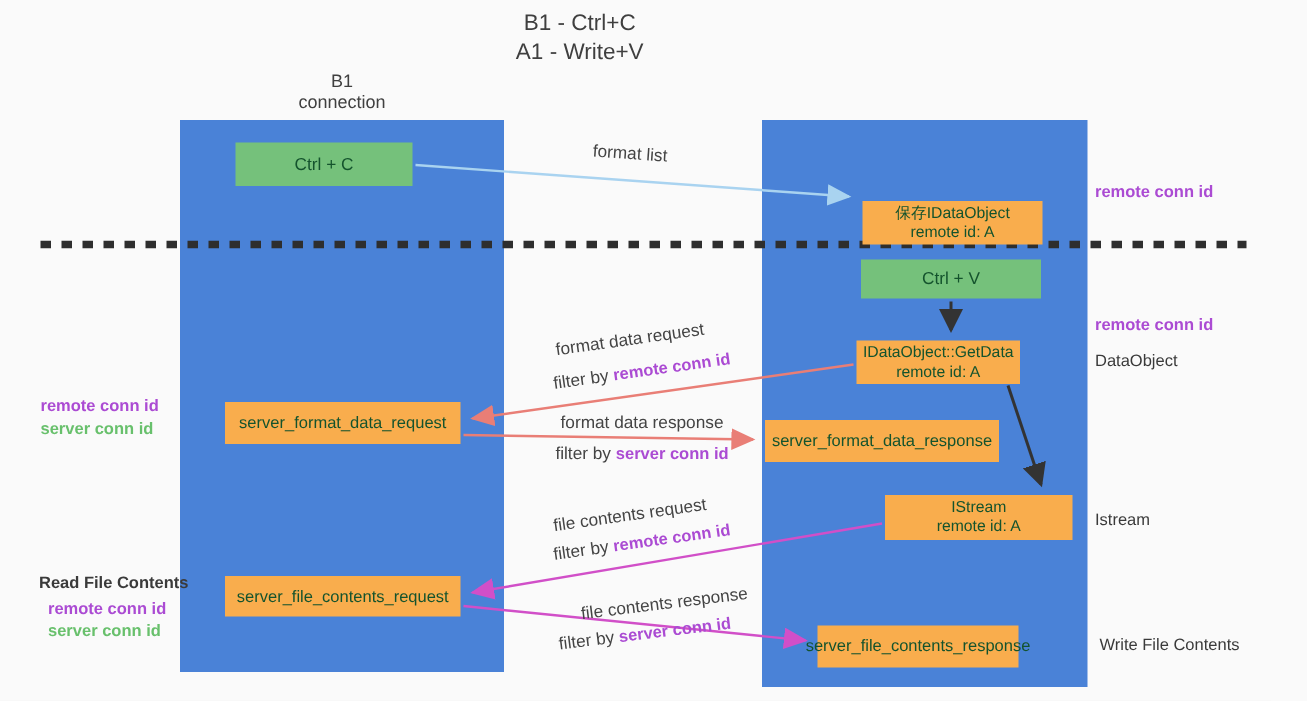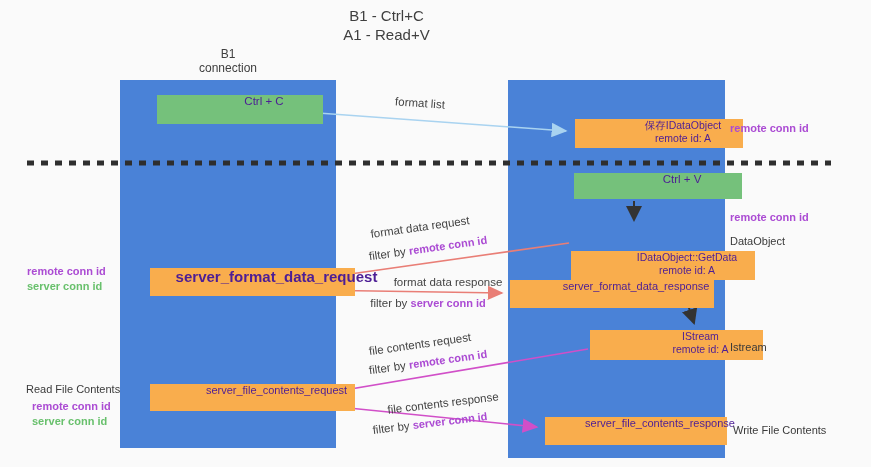--- a/index.html
+++ b/index.html
@@ -1,40 +1,40 @@
 <!DOCTYPE html>
 <html style="--lane: #4a82d7; --orange-box: #f9ad4d; --green-box: #75c17b; --purple-text: #ab4bd3; --green-text: #68c06c; --red-arrow: #e97e76; --magenta-arrow: #d14fc8; --blue-arrow: #a9d3f0; --black-arrow: #333333; --dash-line: #2e2e2e;"><head>
 <meta charset="utf-8">
 <style>
   html,body{margin:0;padding:0;}
   body{font-family:"Liberation Sans",sans-serif;background:#f2f2f2;}
   #stage{position:relative;width:871px;height:467px;background:#fafafa;overflow:hidden;}
   .lane{position:absolute;background:var(--lane);}
   .title-block{position:absolute;left:0;top:6px;width:773px;text-align:center;color:#3f3f3f;font-size:15px;line-height:19px;}
   .lane-header{position:absolute;text-align:center;color:#404040;font-size:12px;line-height:14px;}
-  .node{position:absolute;display:flex;flex-direction:column;align-items:center;justify-content:flex-start;color:#4c1d95;text-align:center;padding-left:48px;}
+  .node{position:absolute;display:flex;flex-direction:column;align-items:center;justify-content:center;color:#14532d;text-align:center;}
   .node.orange{background:var(--orange-box);}
   .node.green{background:var(--green-box);}
   .node .l1,.node .l2{font-size:10.5px;line-height:13px;white-space:nowrap;}
   .node .single{font-size:11.5px;white-space:nowrap;}
   .arrow-label{position:absolute;white-space:nowrap;color:#444;font-size:11.5px;transform-origin:center;}
   .side-label{position:absolute;white-space:nowrap;font-size:11px;color:#3a3a3a;}
   .conn-key{font-weight:bold;font-size:11px;}
   .purple{color:var(--purple-text);}
   .greentx{color:var(--green-text);font-weight:bold;font-size:11px;}
   svg.layer{position:absolute;left:0;top:0;pointer-events:none;}
 </style>
 </head>
 <body>
 
 <div id="stage">
 
   <div class="title-block">
     <div>B1 - Ctrl+C</div>
-    <div>A1 - Read+V</div>
+    <div>A1 - Write+V</div>
   </div>
 
   <div class="lane-header" style="left:160px;top:47px;width:136px;">
     <div>B1</div>
     <div>connection</div>
   </div>
   <div class="lane-header" style="left:548px;top:47px;width:136px;margin-top:44px;">
     <div>A1</div>
     <div>remote</div>
   </div>
@@ -64,36 +64,36 @@
     <line x1="569" y1="243" x2="315" y2="279" stroke="#e97e76" stroke-width="1.6" marker-end="url(#m-red)"></line>
     <line x1="309" y1="290" x2="502" y2="293" stroke="#e97e76" stroke-width="1.6" marker-end="url(#m-red)"></line>
     <line x1="588" y1="349" x2="315" y2="395" stroke="#d14fc8" stroke-width="1.6" marker-end="url(#m-mag)"></line>
     <line x1="309" y1="404" x2="537" y2="427" stroke="#d14fc8" stroke-width="1.6" marker-end="url(#m-mag)"></line>
   </svg>
 
   <div class="node green" style="left:157px;top:95px;width:118px;height:29px;">
     <span class="single">Ctrl + C</span>
   </div>
 
-  <div class="node orange" style="left:575px;top:119px;width:120px;height:29px;">
+  <div class="node orange" style="left:575px;top:134px;width:120px;height:29px;">
     <span class="l1">保存IDataObject</span>
     <span class="l2">remote id: A</span>
   </div>
 
   <div class="node green" style="left:574px;top:173px;width:120px;height:26px;">
     <span class="single">Ctrl + V</span>
   </div>
 
-  <div class="node orange" style="left:571px;top:227px;width:136px;height:29px;margin-top:24px;">
+  <div class="node orange" style="left:571px;top:227px;width:109px;height:29px;">
     <span class="l1">IDataObject::GetData</span>
     <span class="l2">remote id: A</span>
   </div>
 
   <div class="node orange" style="left:150px;top:268px;width:157px;height:28px;">
-    <span class="single" style="font-size:15px;font-weight:bold;">server_format_data_request</span>
+    <span class="single" style="font-size:11px;">server_format_data_request</span>
   </div>
 
   <div class="node orange" style="left:510px;top:280px;width:156px;height:28px;">
     <span class="single" style="font-size:11px;">server_format_data_response</span>
   </div>
 
   <div class="node orange" style="left:590px;top:330px;width:125px;height:30px;">
     <span class="l1">IStream</span>
     <span class="l2">remote id: A</span>
   </div>
@@ -104,34 +104,34 @@
 
   <div class="node orange" style="left:545px;top:417px;width:134px;height:28px;">
     <span class="single" style="font-size:11px;">server_file_contents_response</span>
   </div>
 
   <div class="arrow-label" style="left:420px;top:97px;transform:translateX(-50%) rotate(4deg);">format list</div>
 
   <div class="arrow-label" style="left:420px;top:221px;transform:translateX(-50%) rotate(-8deg);">format data request</div>
   <div class="arrow-label" style="left:428px;top:242px;transform:translateX(-50%) rotate(-8deg);"><span>filter by </span><span class="conn-key purple">remote conn id</span></div>
 
-  <div class="arrow-label" style="left:428px;top:276px;transform:translateX(-50%);margin-left:20px;">format data response</div>
+  <div class="arrow-label" style="left:428px;top:276px;transform:translateX(-50%);">format data response</div>
   <div class="arrow-label" style="left:428px;top:297px;transform:translateX(-50%);"><span>filter by </span><span class="conn-key purple">server conn id</span></div>
 
   <div class="arrow-label" style="left:420px;top:338px;transform:translateX(-50%) rotate(-8deg);">file contents request</div>
   <div class="arrow-label" style="left:428px;top:356px;transform:translateX(-50%) rotate(-8deg);"><span>filter by </span><span class="conn-key purple">remote conn id</span></div>
 
   <div class="arrow-label" style="left:443px;top:397px;transform:translateX(-50%) rotate(-7deg);">file contents response</div>
   <div class="arrow-label" style="left:430px;top:417px;transform:translateX(-50%) rotate(-7deg);"><span>filter by </span><span class="conn-key purple">server conn id</span></div>
 
   <div class="side-label conn-key purple" style="left:730px;top:122px;">remote conn id</div>
   <div class="side-label conn-key purple" style="left:730px;top:211px;">remote conn id</div>
   <div class="side-label" style="left:730px;top:235px;">DataObject</div>
   <div class="side-label" style="left:730px;top:341px;">Istream</div>
   <div class="side-label" style="left:733px;top:424px;">Write File Contents</div>
 
   <div class="side-label conn-key purple" style="left:27px;top:265px;">remote conn id</div>
   <div class="side-label greentx" style="left:27px;top:280px;">server conn id</div>
-  <div class="side-label" style="left:26px;top:383px;">Read File Contents</div>
+  <div class="side-label" style="left:26px;top:383px;font-weight:bold;">Read File Contents</div>
   <div class="side-label conn-key purple" style="left:32px;top:400px;">remote conn id</div>
   <div class="side-label greentx" style="left:32px;top:415px;">server conn id</div>
 
 </div>
 
 </body></html>

